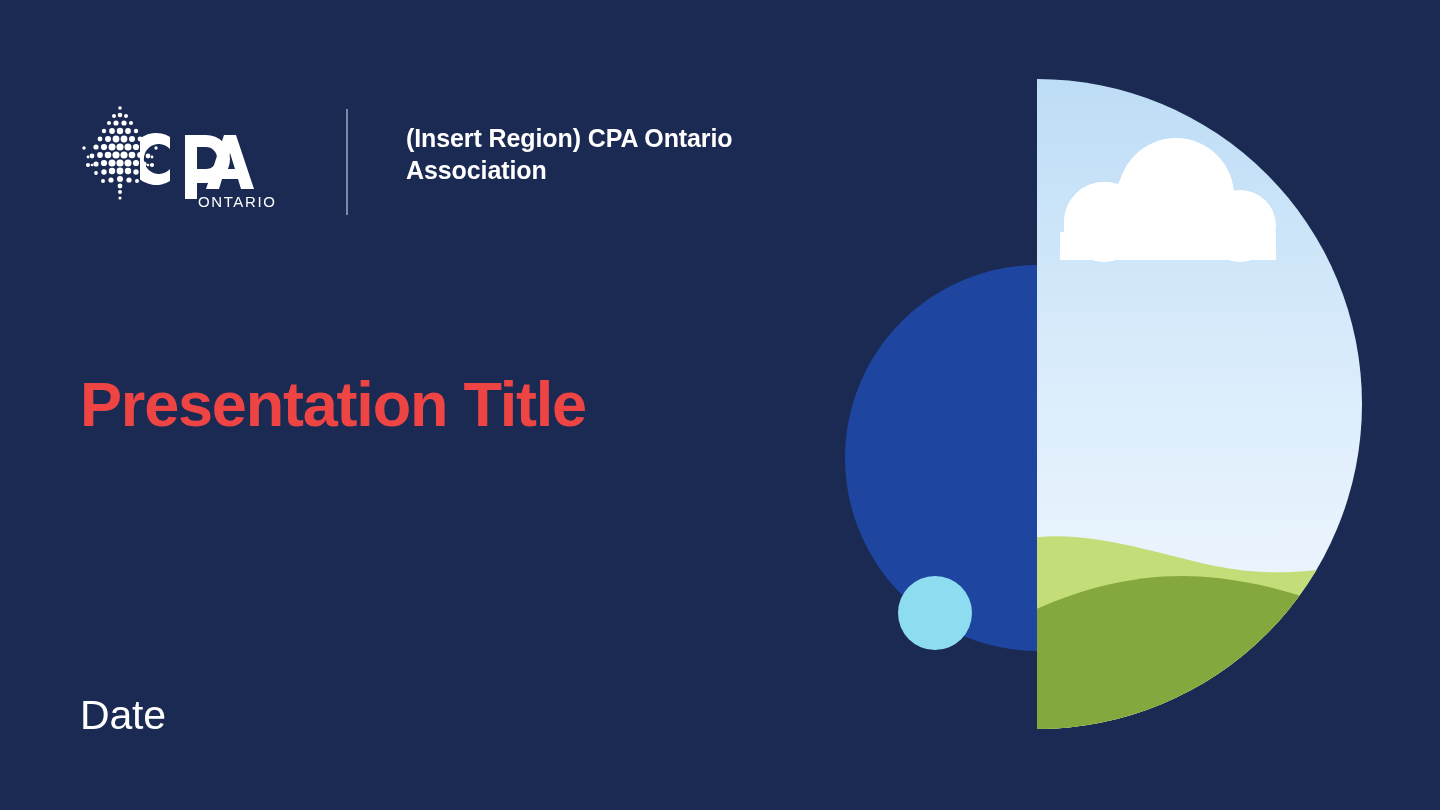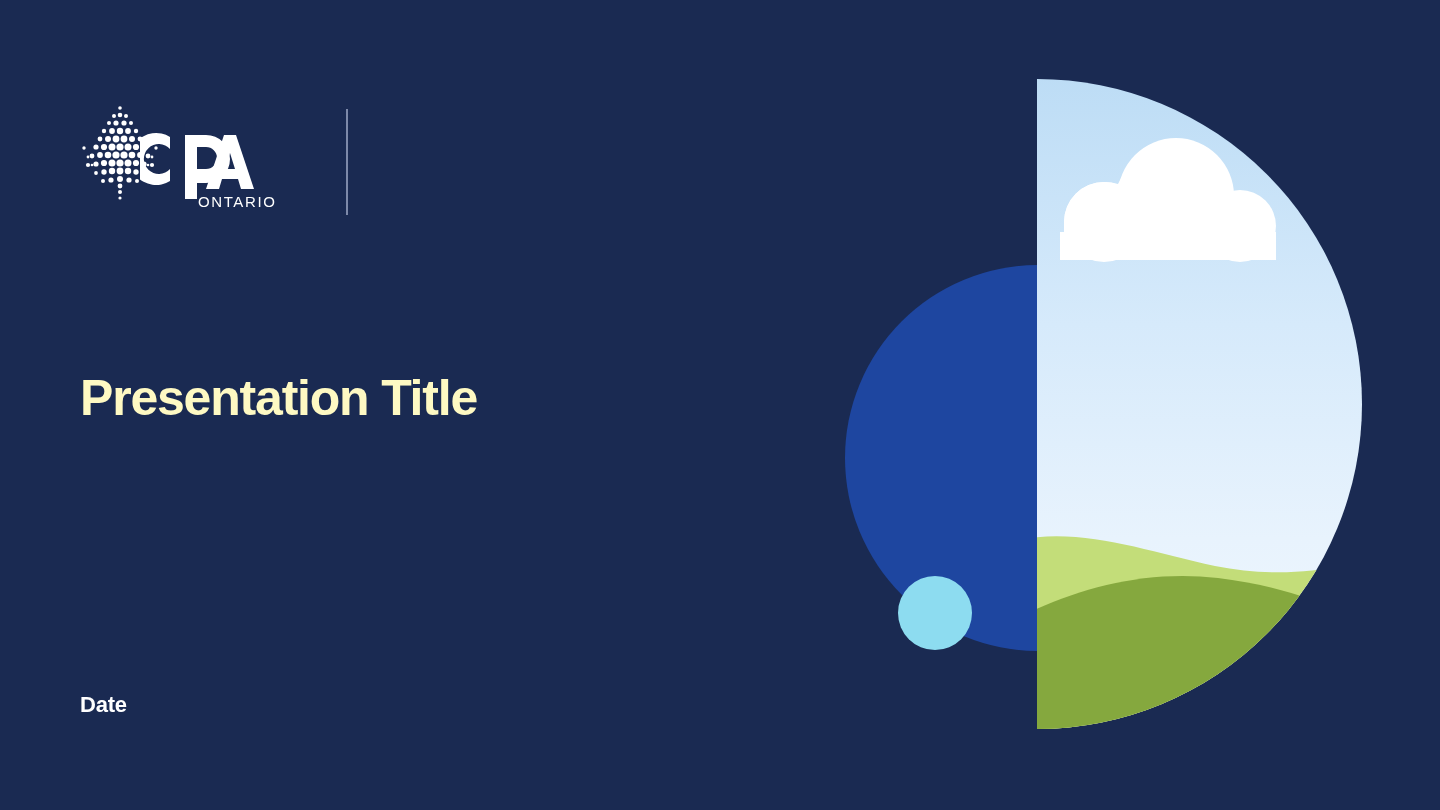--- a/index.html
+++ b/index.html
@@ -83,44 +83,44 @@
 
   
   .title-block {
     position: absolute;
     left: 80px;
     top: 372px;
     width: 760px;
   }
 
   .presentation-title {
-    color: #fef9c3;
-    font-size: 50px;
+    color: #ef4444;
+    font-size: 63px;
     font-weight: bold;
     line-height: 1.04;
     letter-spacing: -1.2px;
     margin: 0;
   }
 
   .sub-title {
     color: #ffffff;
     font-size: 44px;
     font-weight: normal;
     line-height: 1.1;
     letter-spacing: -0.4px;
     margin: 28px 0 0 0;
   }
 
   .date-text {
     position: absolute;
     left: 80px;
     top: 692px;
     color: #ffffff;
-    font-size: 22px;
-    font-weight: bold;
+    font-size: 41px;
+    font-weight: normal;
     letter-spacing: -0.2px;
   }
 </style>
 </head>
 <body>
 
 <div id="slide">
 
   <div class="graphic-layer">
     <svg width="1440" height="810" viewBox="0 0 1440 810" xmlns="http://www.w3.org/2000/svg">
@@ -272,20 +272,21 @@
           <path d="M96,6 L84,6 L66,60 L79,60 L82,50 L98,50 L101,60 L114,60 Z
                    M85,40 L90,24 L95,40 Z"></path>
         </g>
 
         <text x="58" y="78" fill="#ffffff" font-family="Liberation Sans, sans-serif" font-size="15" font-weight="normal" letter-spacing="1.6">ONTARIO</text>
       </svg>
     </div>
 
     <div class="lockup-divider"></div>
 
+    <div class="region-text">(Insert Region) CPA Ontario Association</div>
   </div>
 
   <div class="title-block">
     <h1 class="presentation-title">Presentation Title</h1>
   </div>
 
   <div class="date-text">Date</div>
 
 </div>
 

